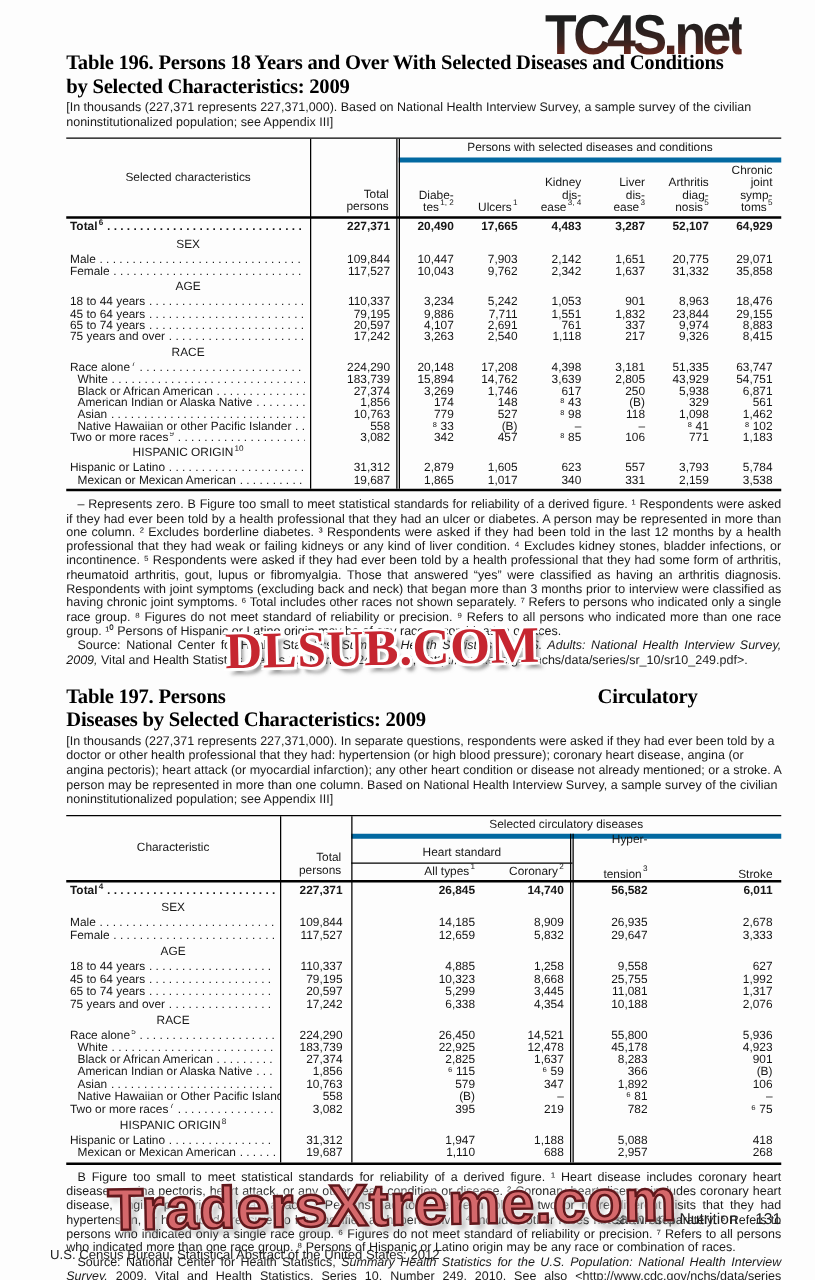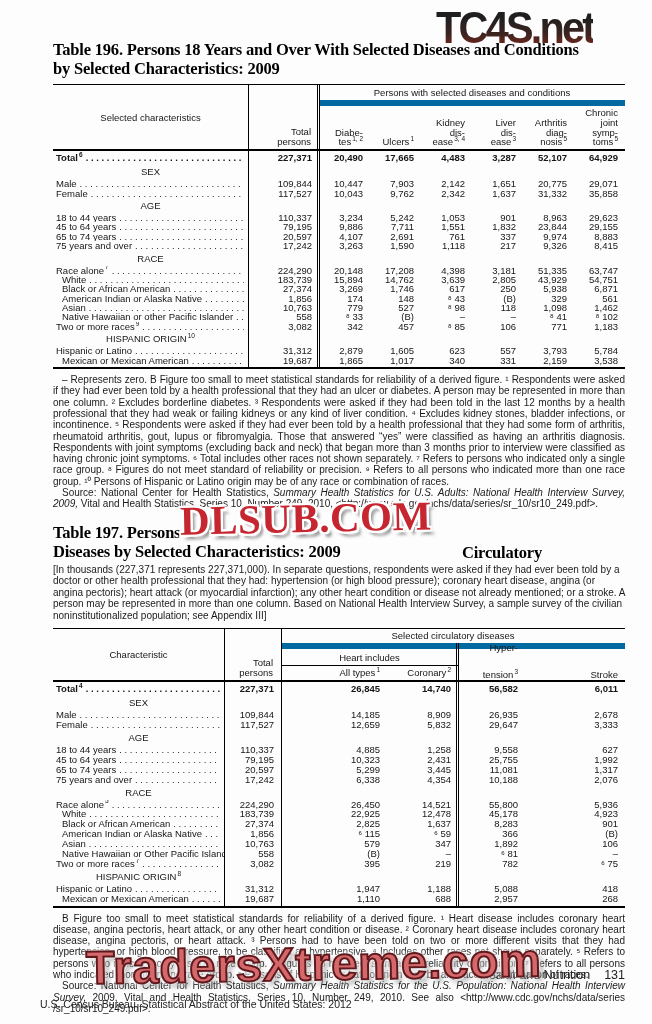--- a/index.html
+++ b/index.html
@@ -17,21 +17,21 @@
   .vline.double{border-left:3px double #000;}
 
   
   .thead{display:grid;border-bottom:2px solid #000;font-size:9.5px;}
   .thead196{grid-template-columns:195px 71px 306px;}
   .thead197{grid-template-columns:171px 57px 177px 67px 100px;grid-template-rows:14px auto;}
   .h-stub{display:flex;align-items:center;justify-content:center;}
   .thead197 .h-stub,.thead197 .h-total{grid-row:1/3;}
   .h-total{display:flex;flex-direction:column;justify-content:flex-end;align-items:flex-end;
            padding:0 8px 2px 0;line-height:10px;}
-  .h-group-title{height:15px;line-height:15px;text-align:center;border-bottom:6px solid #0369a1;}
+  .h-group-title{height:15px;line-height:15px;text-align:center;border-bottom:4px solid #0369a1;}
   .thead197 .h-group-title{grid-column:3/6;height:14px;line-height:14px;}
   .h-cols{display:grid;align-items:end;}
   .h-cols196{grid-template-columns:repeat(6,51px);}
   .h-heart{grid-column:3;display:flex;flex-direction:column;justify-content:flex-end;}
   .h-heart .h-cols{grid-template-columns:106px 71px;}
   .h-col{text-align:right;padding:2px 7px 2px 0;line-height:9.8px;}
   .h-col div{white-space:nowrap;}
   .hd-sub{text-align:center;border-bottom:1px solid #000;height:14px;line-height:14px;}
   .h-end{display:flex;flex-direction:column;justify-content:flex-end;align-items:flex-end;
          padding:0 7px 0 0;line-height:9.8px;text-align:right;gap:18px;}
@@ -82,20 +82,21 @@
           text-shadow:0 0 3px #fff,0 0 5px #fff,0 0 8px #fff,4px 4px 5px rgba(0,0,0,.35);}
 </style>
 </head>
 <body>
 
 <div class="content">
 
   <div style="margin-top:40px;">
     <div class="ttl">Table 196. Persons 18 Years and Over With Selected Diseases and Conditions</div>
     <div class="ttl">by Selected Characteristics: 2009</div>
+    <div class="note">[In thousands (227,371 represents 227,371,000). Based on National Health Interview Survey, a sample survey of the civilian noninstitutionalized population; see Appendix III]</div>
 
     <div class="tbl tbl196">
       <div class="vline" style="left:195px"></div>
       <div class="vline double" style="left:264px"></div>
       <div class="thead thead196">
         <div class="h-stub">Selected characteristics</div>
         <div class="h-total">
           <div>Total</div>
           <div>persons</div>
         </div>
@@ -183,21 +184,21 @@
             <div class="stub">
               <span class="lbl">18 to 44 years</span>
               <span class="dots"></span>
             </div>
             <div class="cell">110,337</div>
             <div class="cell">3,234</div>
             <div class="cell">5,242</div>
             <div class="cell">1,053</div>
             <div class="cell">901</div>
             <div class="cell">8,963</div>
-            <div class="cell">29,623</div>
+            <div class="cell">18,476</div>
           </div>
           <div class="trow">
             <div class="stub">
               <span class="lbl">45 to 64 years</span>
               <span class="dots"></span>
             </div>
             <div class="cell">79,195</div>
             <div class="cell">9,886</div>
             <div class="cell">7,711</div>
             <div class="cell">1,551</div>
@@ -218,21 +219,21 @@
             <div class="cell">9,974</div>
             <div class="cell">8,883</div>
           </div>
           <div class="trow">
             <div class="stub">
               <span class="lbl">75 years and over</span>
               <span class="dots"></span>
             </div>
             <div class="cell">17,242</div>
             <div class="cell">3,263</div>
-            <div class="cell">1,590</div>
+            <div class="cell">2,540</div>
             <div class="cell">1,118</div>
             <div class="cell">217</div>
             <div class="cell">9,326</div>
             <div class="cell">8,415</div>
           </div>
           <div class="sect">
             <span>RACE</span>
           </div>
           <div class="trow">
             <div class="stub">
@@ -359,38 +360,38 @@
 
     <div class="fn">
       <p>– Represents zero. B Figure too small to meet statistical standards for reliability of a derived figure. ¹ Respondents were asked if they had ever been told by a health professional that they had an ulcer or diabetes. A person may be represented in more than one column. ² Excludes borderline diabetes. ³ Respondents were asked if they had been told in the last 12 months by a health professional that they had weak or failing kidneys or any kind of liver condition. ⁴ Excludes kidney stones, bladder infections, or incontinence. ⁵ Respondents were asked if they had ever been told by a health professional that they had some form of arthritis, rheumatoid arthritis, gout, lupus or fibromyalgia. Those that answered “yes” were classified as having an arthritis diagnosis. Respondents with joint symptoms (excluding back and neck) that began more than 3 months prior to interview were classified as having chronic joint symptoms. ⁶ Total includes other races not shown separately. ⁷ Refers to persons who indicated only a single race group. ⁸ Figures do not meet standard of reliability or precision. ⁹ Refers to all persons who indicated more than one race group. ¹⁰ Persons of Hispanic or Latino origin may be of any race or combination of races.</p>
       <p><span>Source: National Center for Health Statistics, </span><span class="it">Summary Health Statistics for U.S. Adults: National Health Interview Survey, 2009,</span><span> Vital and Health Statistics, Series 10, Number 249, 2010, &lt;http://www.cdc.gov/nchs/data/series/sr_10/sr10_249.pdf&gt;.</span></p>
     </div>
   </div>
 
   <div style="margin-top:13px;">
     <div class="ttl" style="position:relative;">
       <span>Table 197. Persons</span>
-      <span style="position:absolute;left:409px;margin-top:20px;">Circulatory</span>
+      <span style="position:absolute;left:425px;">Circulatory</span>
     </div>
     <div class="ttl">Diseases by Selected Characteristics: 2009</div>
     <div class="note">[In thousands (227,371 represents 227,371,000). In separate questions, respondents were asked if they had ever been told by a doctor or other health professional that they had: hypertension (or high blood pressure); coronary heart disease, angina (or angina pectoris); heart attack (or myocardial infarction); any other heart condition or disease not already mentioned; or a stroke. A person may be represented in more than one column. Based on National Health Interview Survey, a sample survey of the civilian noninstitutionalized population; see Appendix III]</div>
 
     <div class="tbl tbl197">
       <div class="vline" style="left:171px"></div>
       <div class="vline" style="left:228px"></div>
       <div class="vline double" style="left:403px;top:14px"></div>
       <div class="thead thead197">
         <div class="h-stub">Characteristic</div>
         <div class="h-total">
           <div>Total</div>
           <div>persons</div>
         </div>
         <div class="h-group-title">Selected circulatory diseases</div>
         <div class="h-heart">
-          <div class="hd-sub">Heart includes</div>
+          <div class="hd-sub">Heart standard</div>
           <div class="h-cols" id="t197heart">
               <div class="h-col">
                 <div>All types<sup>1</sup></div>
               </div>
               <div class="h-col">
                 <div>Coronary<sup>2</sup></div>
               </div>
             </div>
         </div>
         <div class="h-end">
@@ -452,21 +453,21 @@
             <div class="cell">9,558</div>
             <div class="cell">627</div>
           </div>
           <div class="trow">
             <div class="stub">
               <span class="lbl">45 to 64 years</span>
               <span class="dots"></span>
             </div>
             <div class="cell">79,195</div>
             <div class="cell">10,323</div>
-            <div class="cell">2,431</div>
+            <div class="cell">8,668</div>
             <div class="cell">25,755</div>
             <div class="cell">1,992</div>
           </div>
           <div class="trow">
             <div class="stub">
               <span class="lbl">65 to 74 years</span>
               <span class="dots"></span>
             </div>
             <div class="cell">20,597</div>
             <div class="cell">5,299</div>

